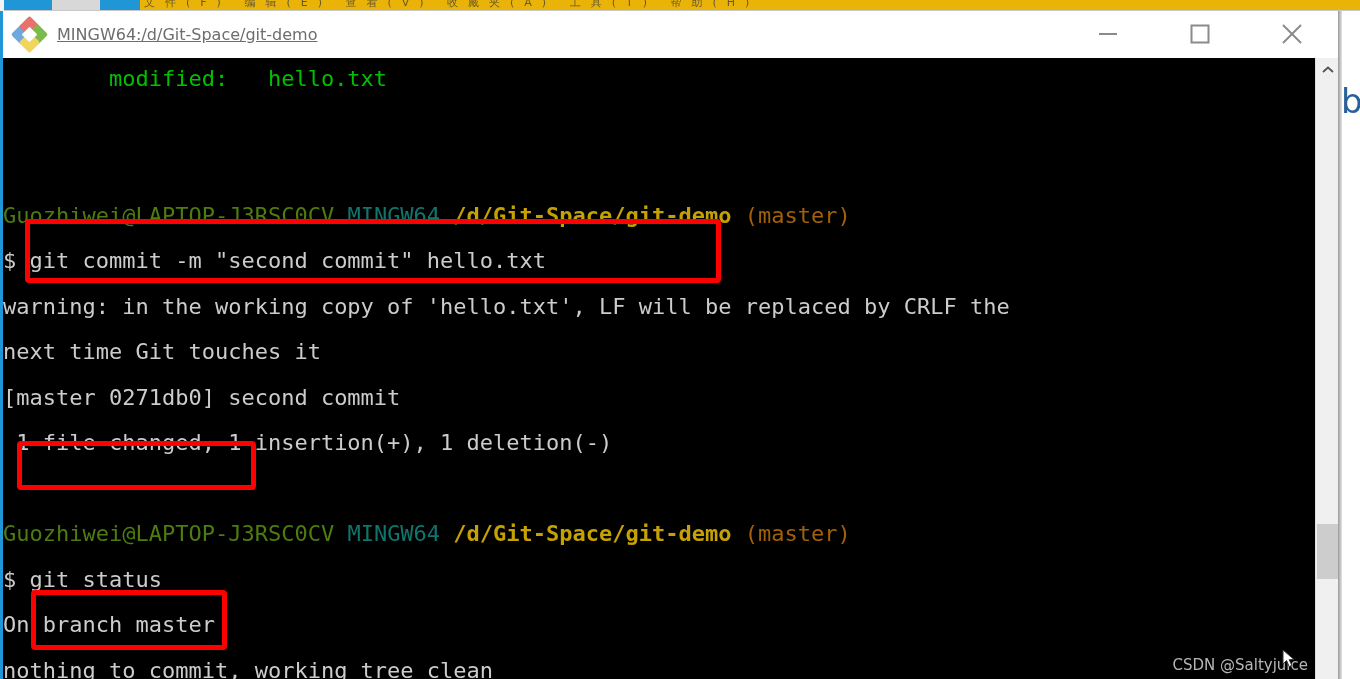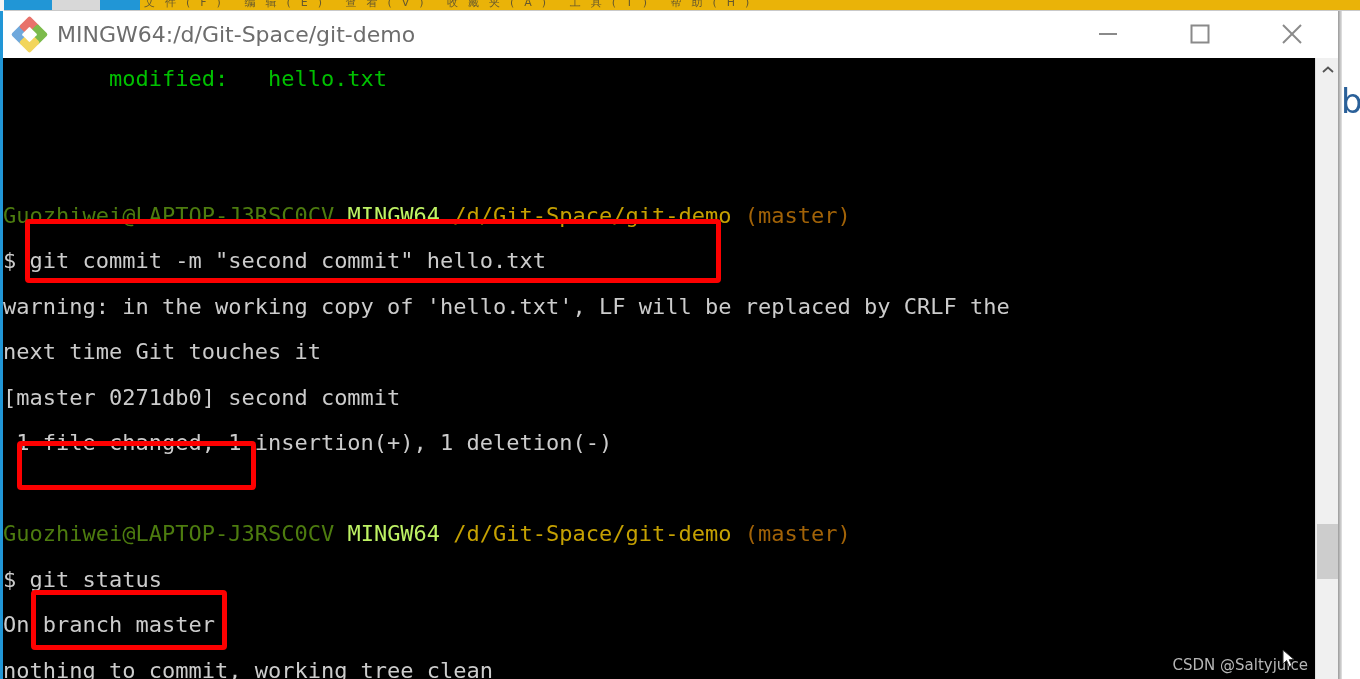--- a/index.html
+++ b/index.html
@@ -121,25 +121,26 @@
   .app-icon .d-white  {
     position: absolute;
     left: 11px; top: 11px;
     width: 11px; height: 11px;
     background: #ffffff;
     transform: rotate(45deg);
     border-radius: 1px;
   }
   .title-text {
     margin-left: 12px;
-    font-size: 22px;
+    font-size: 16px;
     color: #6d6d6d;
     font-family: "DejaVu Sans", sans-serif;
     white-space: nowrap;
     letter-spacing: 0px;
+    text-decoration: underline;
   }
   .win-controls {
     position: absolute;
     right: 0; top: 0;
     height: 46px;
     display: flex;
     align-items: stretch;
   }
   .win-btn {
     width: 92px;
@@ -172,22 +173,22 @@
     color: #cccccc;
   }
   .term-inner {
     position: absolute;
     left: 0px;
     top: -2px;
   }
   .line { height: 45.5px; }
   .c-green   { color: #4d7c0f; }
   .c-gitgreen{ color: #00c000; }
-  .c-magenta { color: #bef264; }
-  .c-yellow  { color: #c5a102; }
+  .c-magenta { color: #0f766e; }
+  .c-yellow  { color: #c5a102; font-weight: bold; }
   .c-cyan    { color: #a16207; }
   .c-white   { color: #cccccc; }
 
   
   .scrollbar {
     position: absolute;
     right: 0; top: 0;
     width: 23px;
     height: 622px;
     background: #f0f0f0;

